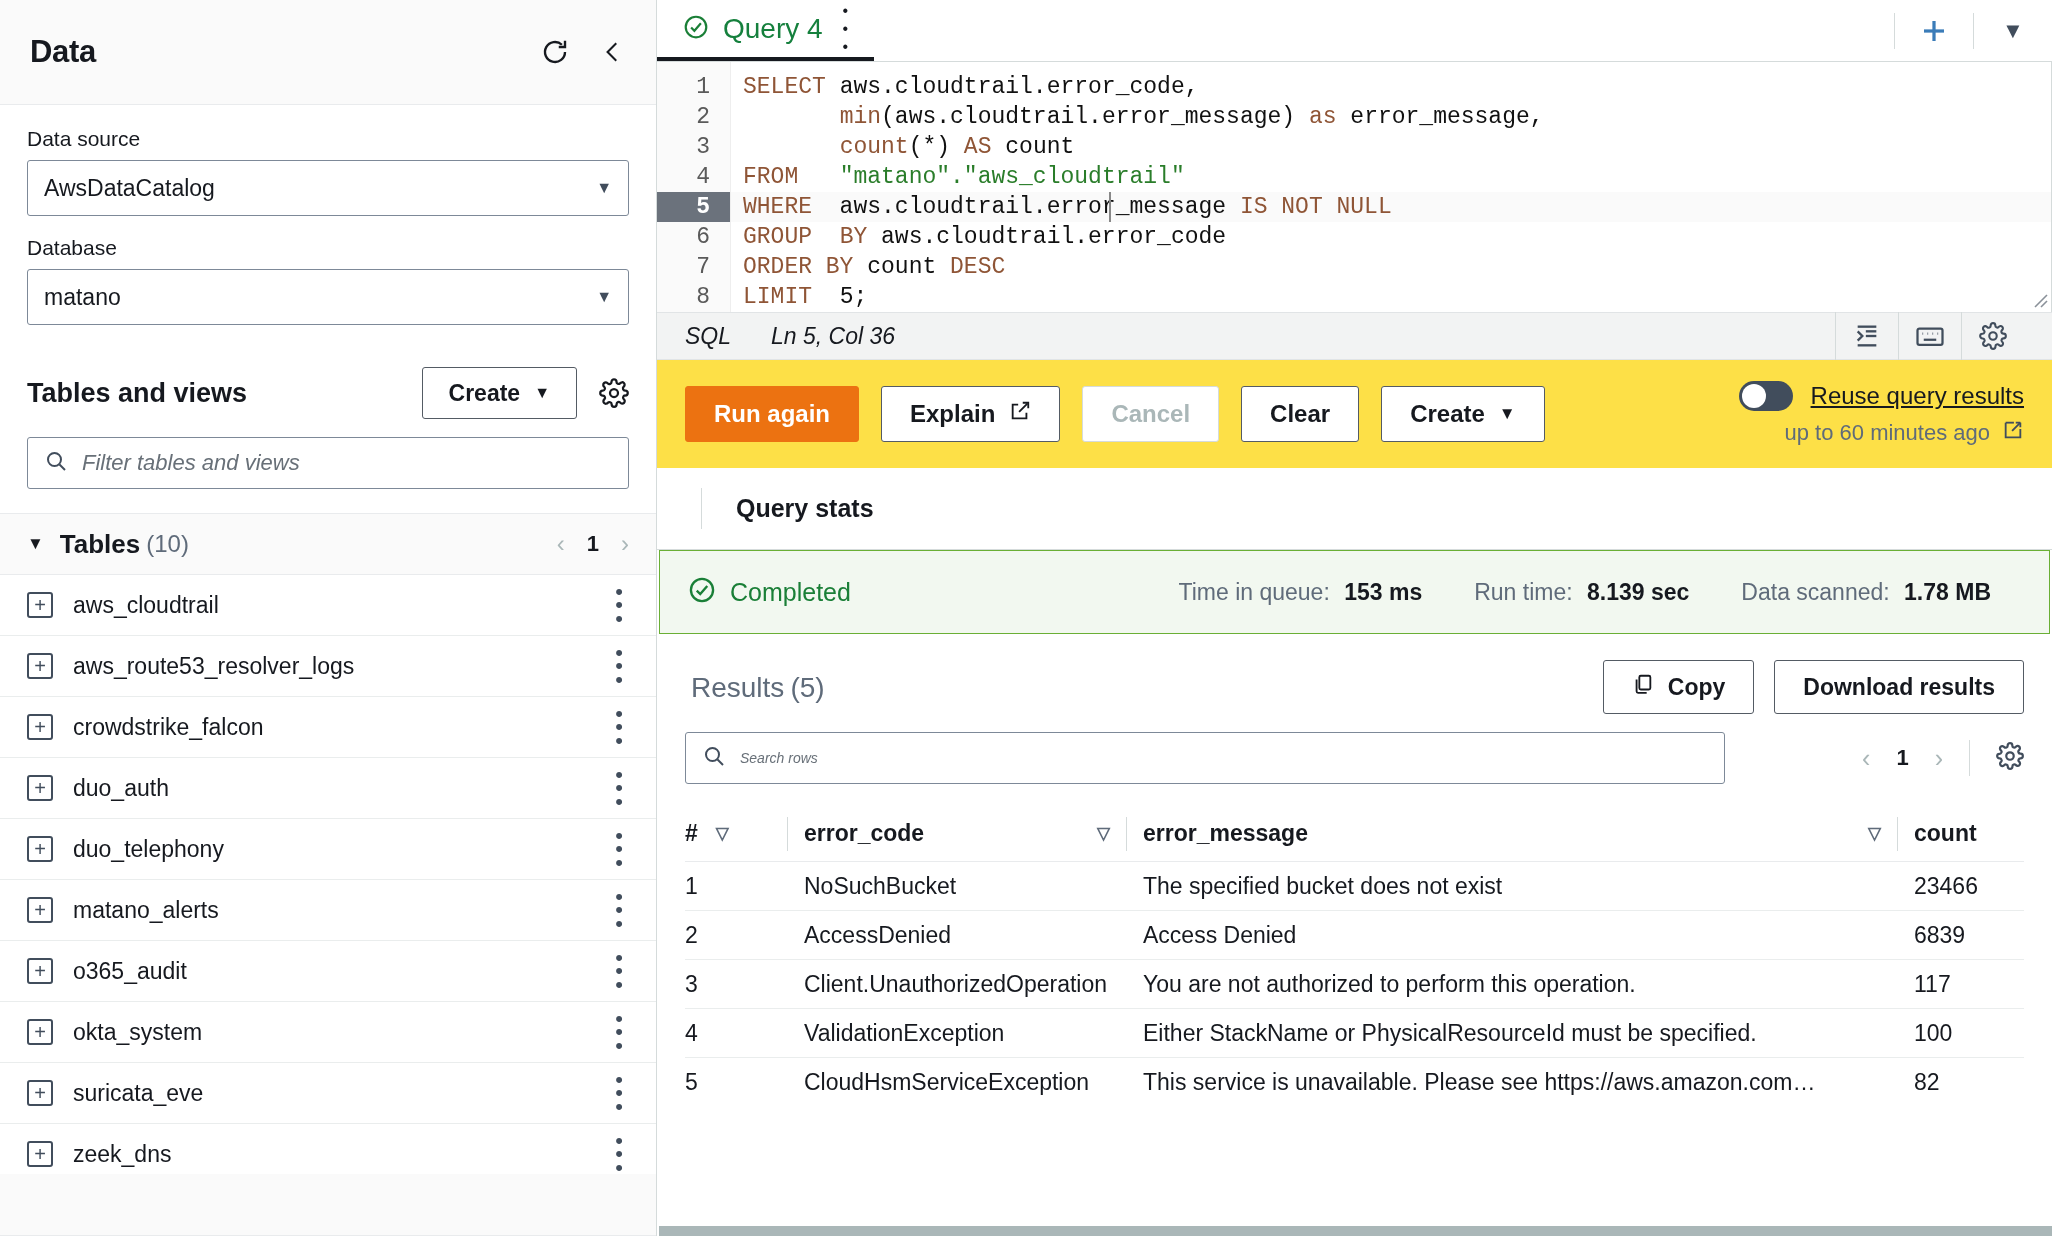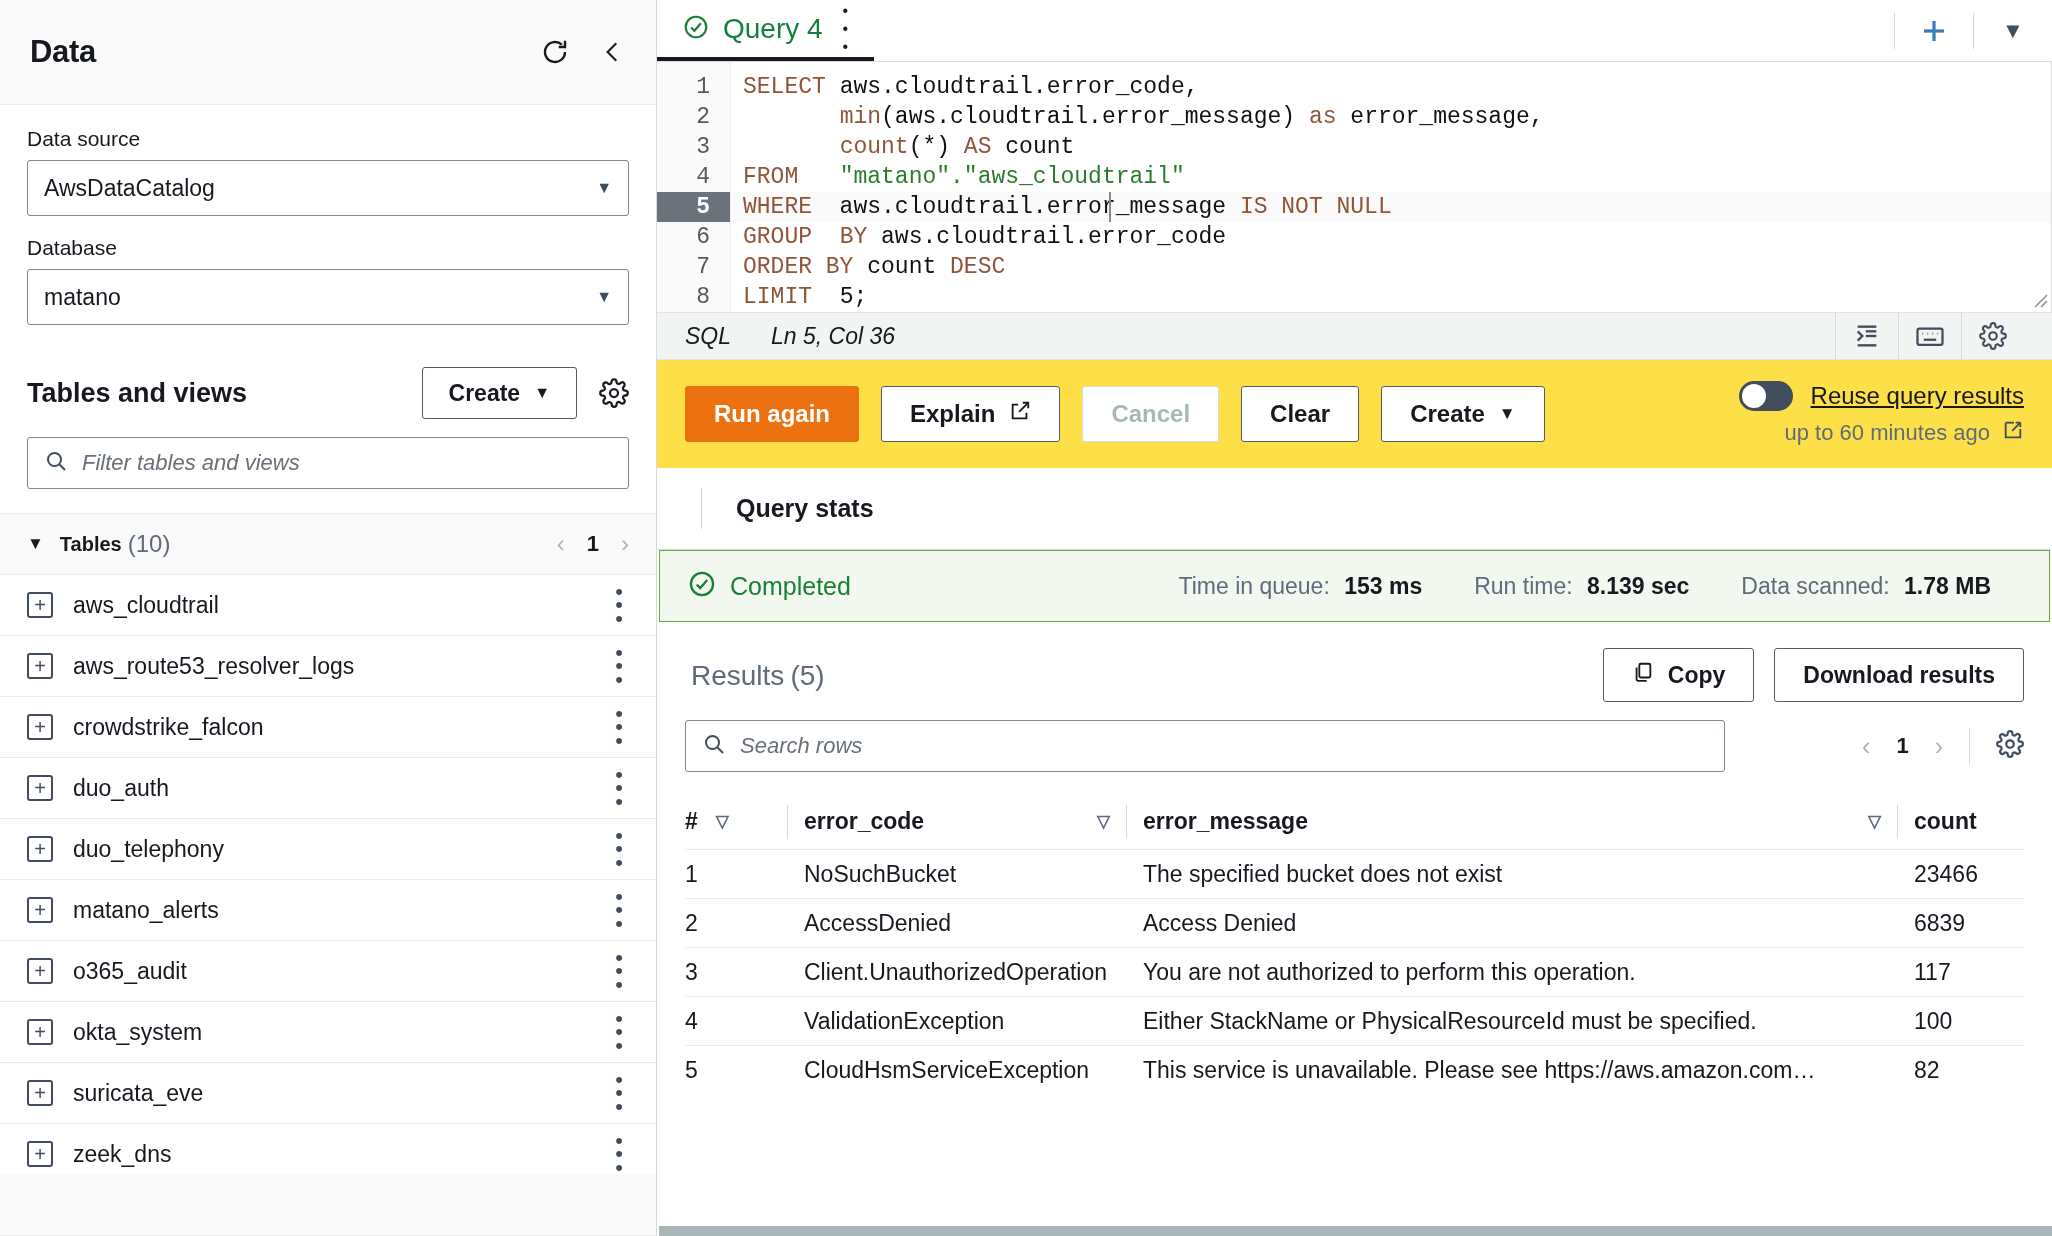--- a/index.html
+++ b/index.html
@@ -62,21 +62,21 @@
     border: none; outline: none; font-size: 22px; width: 100%;
     font-family: "Liberation Sans", sans-serif; background: transparent; color: #16191f;
   }
   .filter-box input::placeholder { color: #687078; font-style: italic; }
 
   .tables-header {
     background: #fafafa; border-top: 1px solid #e9ebed; border-bottom: 1px solid #e9ebed;
     height: 62px; display: flex; align-items: center; padding: 0 27px;
   }
   .tables-header .tri { font-size: 17px; color: #16191f; margin-right: 16px; }
-  .tables-header .lbl { font-size: 20px; font-weight: bold; color: #16191f; }
+  .tables-header .lbl { font-size: 26px; font-weight: bold; color: #16191f; }
   .tables-header .cnt { font-size: 24px; color: #5f6b7a; font-weight: normal; margin-left: 6px; }
   .pager { margin-left: auto; display: flex; align-items: center; gap: 22px; }
   .pager .arw { font-size: 24px; color: #aab7b8; cursor: pointer; }
   .pager .num { font-size: 22px; font-weight: bold; color: #16191f; }
 
   .table-list { flex: 1; overflow: hidden; }
   .tbl-row {
     height: 61px; display: flex; align-items: center;
     padding: 0 27px; border-bottom: 1px solid #eaeded; cursor: pointer;
   }
@@ -186,42 +186,42 @@
   }
   .res-tab {
     display: flex; align-items: center; padding: 0 18px; font-size: 25px;
     cursor: pointer; font-weight: bold; color: #16191f;
   }
   .res-tab.sel { color: #0972d3; border-bottom: 4px solid #16191f; }
   .res-tab-sep { width: 1px; background: #d5dbdb; margin: 20px 16px; }
 
   
   .completed-bar {
-    height: 72px; background: #f2f8f0; border: 1px solid #6aaf35;
+    height: 84px; background: #f2f8f0; border: 1px solid #6aaf35;
     margin: 0 2px; display: flex; align-items: center; padding: 0 28px;
   }
   .completed-left { display: flex; align-items: center; gap: 14px; }
   .completed-txt { font-size: 25px; color: #1a7f37; }
   .stats { margin-left: auto; display: flex; align-items: center; gap: 52px; padding-right: 30px; }
   .stat { font-size: 23px; color: #5f6b7a; }
   .stat b { color: #16191f; font-weight: bold; margin-left: 8px; }
 
   
   .results-head { display: flex; align-items: center; padding: 26px 28px 0 28px; }
   .results-title { font-size: 31px; font-weight: bold; color: #16191f; }
   .results-title span { color: #5f6b7a; font-weight: normal; font-size: 28px; margin-left: 6px; }
   .results-actions { margin-left: auto; display: flex; gap: 20px; }
 
   .search-row { display: flex; align-items: center; padding: 18px 28px 0 28px; gap: 0; }
   .search-box {
     width: 1040px; height: 52px; border: 1px solid #7d8998; border-radius: 3px;
     display: flex; align-items: center; gap: 14px; padding: 0 16px; background: #fff;
   }
   .search-box input {
-    border: none; outline: none; font-size: 22px; width: 100%;
+    border: none; outline: none; font-size: 14px; width: 100%;
     font-family: "Liberation Sans", sans-serif; background: transparent;
   }
   .search-box input::placeholder { color: #687078; font-style: italic; }
   .res-pager { margin-left: auto; display: flex; align-items: center; gap: 26px; }
   .res-pager .arw { font-size: 25px; color: #aab7b8; cursor: pointer; }
   .res-pager .num { font-size: 22px; font-weight: bold; }
   .res-pager .vdiv { width: 1px; height: 36px; background: #d5dbdb; }
 
   
   .res-table { margin: 22px 28px 0 28px; }

